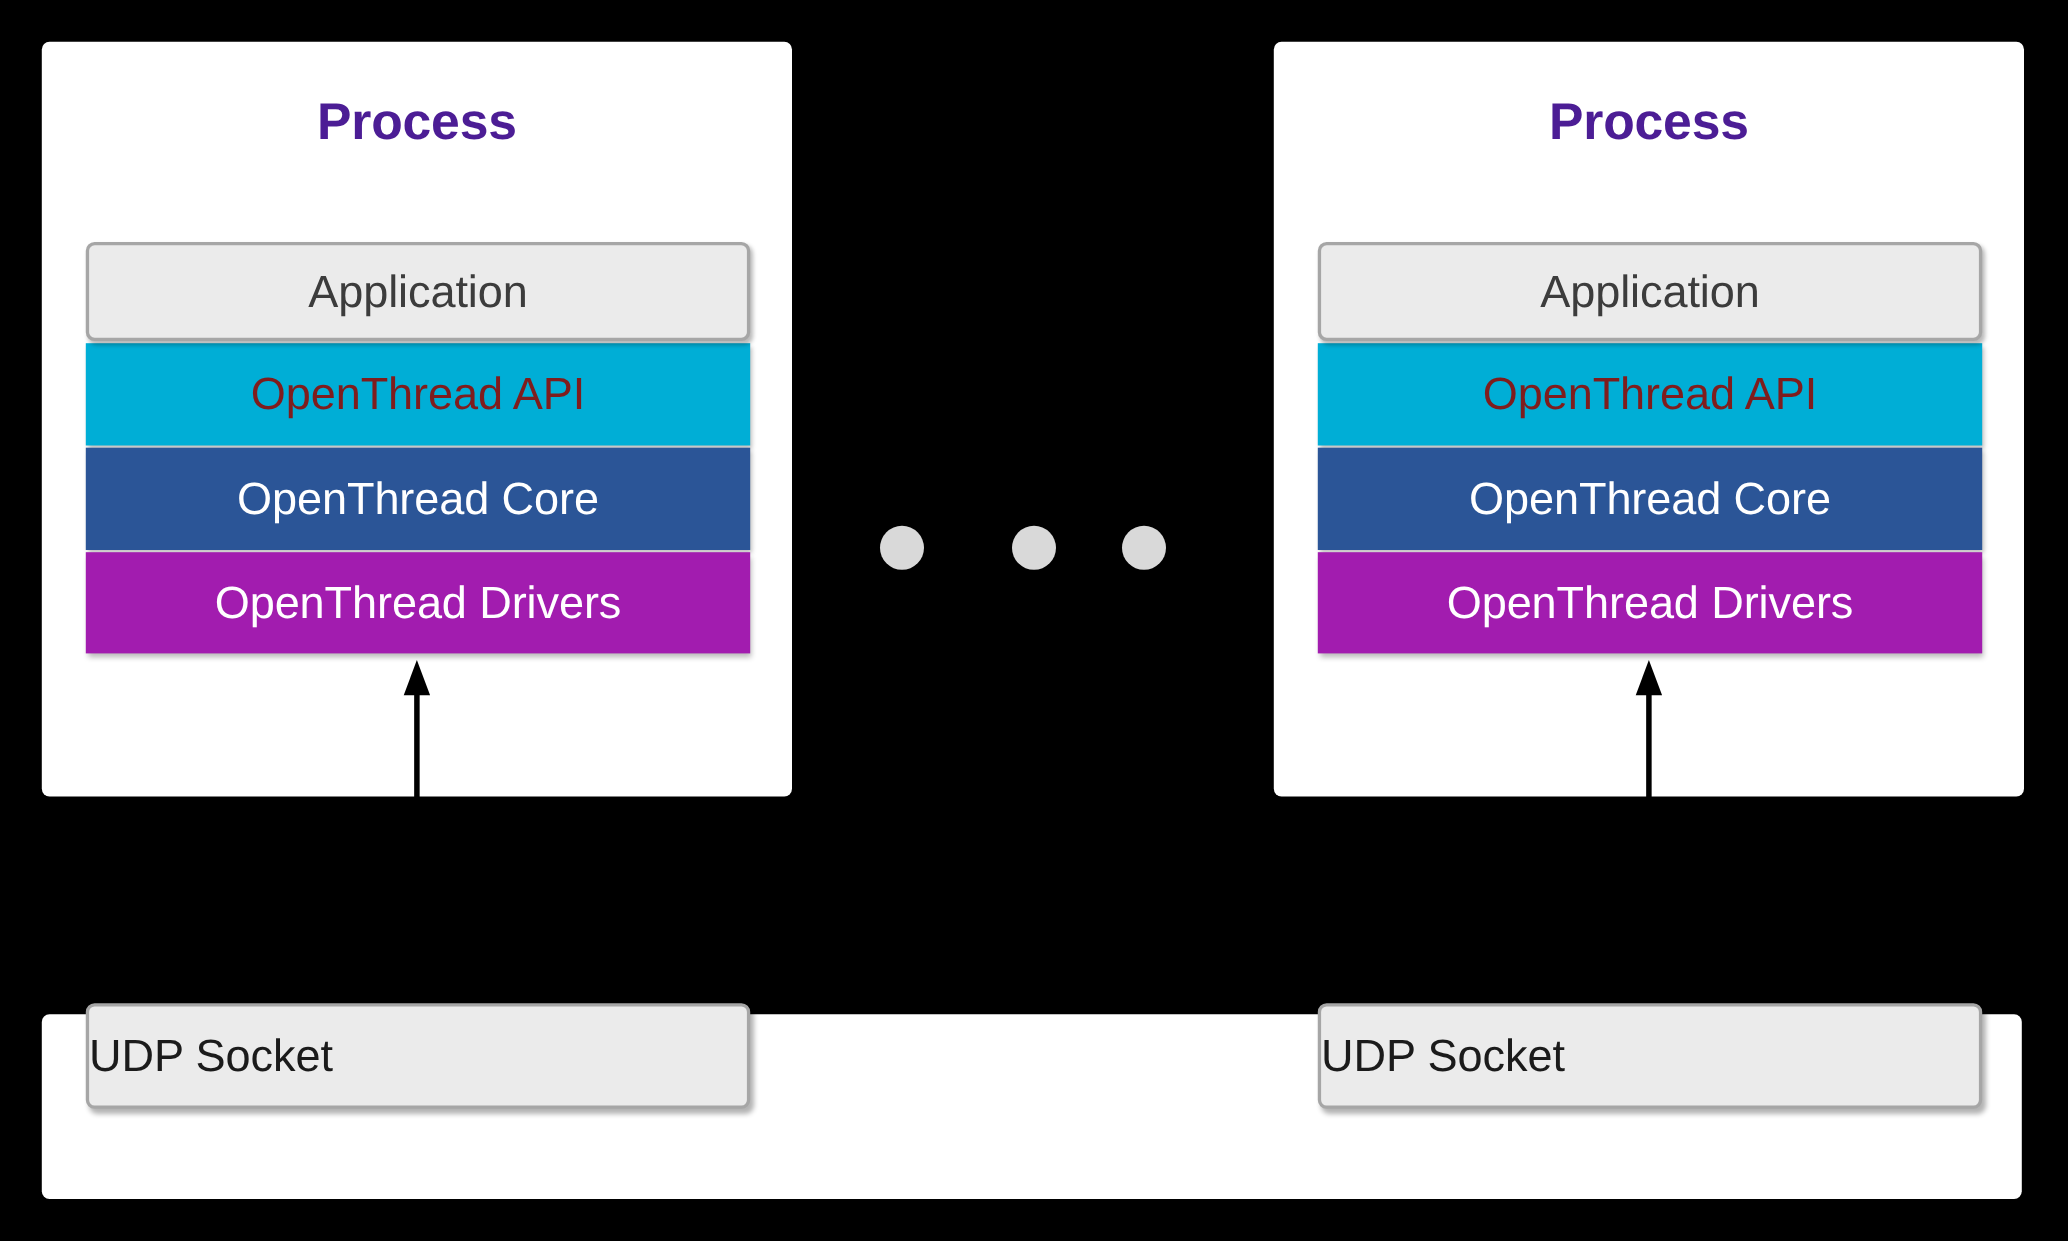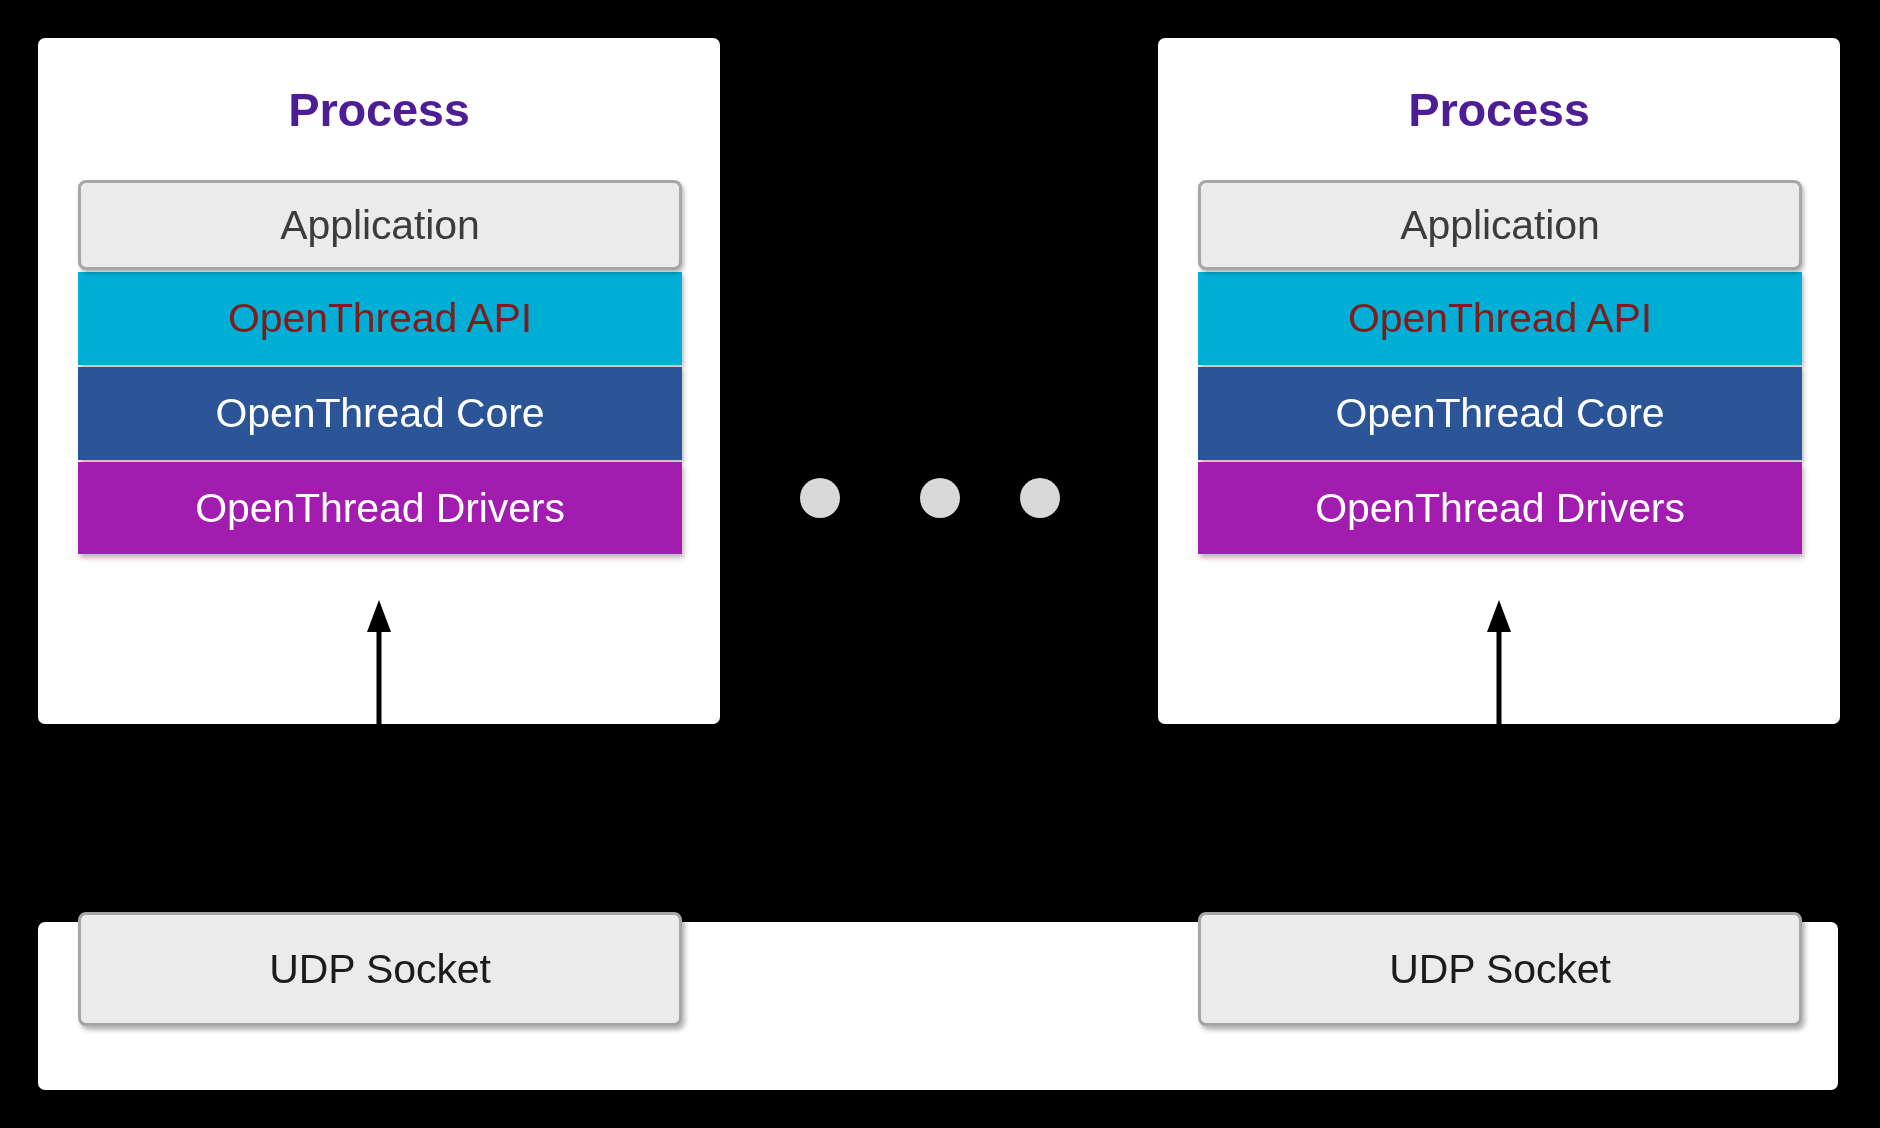--- a/index.html
+++ b/index.html
@@ -57,20 +57,21 @@
   .layer {
     position: relative;
     box-sizing: border-box;
     height: 93px;
     display: flex;
     align-items: center;
     justify-content: center;
     font-size: 41px;
     line-height: 1;
     letter-spacing: -0.1px;
+    margin-top: 40px;
   }
 
   .layer.application {
     background: #ebebeb;
     border: 3px solid #a6a6a6;
     border-radius: 8px;
     color: #3c3c3c;
     box-shadow: 2px 3px 4px rgba(0,0,0,0.28);
     height: 90px;
     z-index: 3;
@@ -153,28 +154,28 @@
     font-weight: bold;
     color: #4a5159;
     letter-spacing: -0.2px;
     line-height: 1;
     z-index: 5;
   }
 
   .socket-box {
     position: absolute;
     top: 912px;
-    height: 114px;
+    height: 96px;
     box-sizing: border-box;
     background: #ebebeb;
     border: 3px solid #a6a6a6;
     border-radius: 8px;
     display: flex;
     align-items: center;
-    justify-content: center;
+    justify-content: flex-start;
     font-size: 41px;
     color: #1b1b1b;
     letter-spacing: -0.1px;
     box-shadow: 3px 4px 5px rgba(0,0,0,0.30);
     z-index: 6;
   }
   .socket-box.left  { left: 78px;   width: 604px; }
   .socket-box.right { left: 1198px; width: 604px; }
 </style>
 </head>

